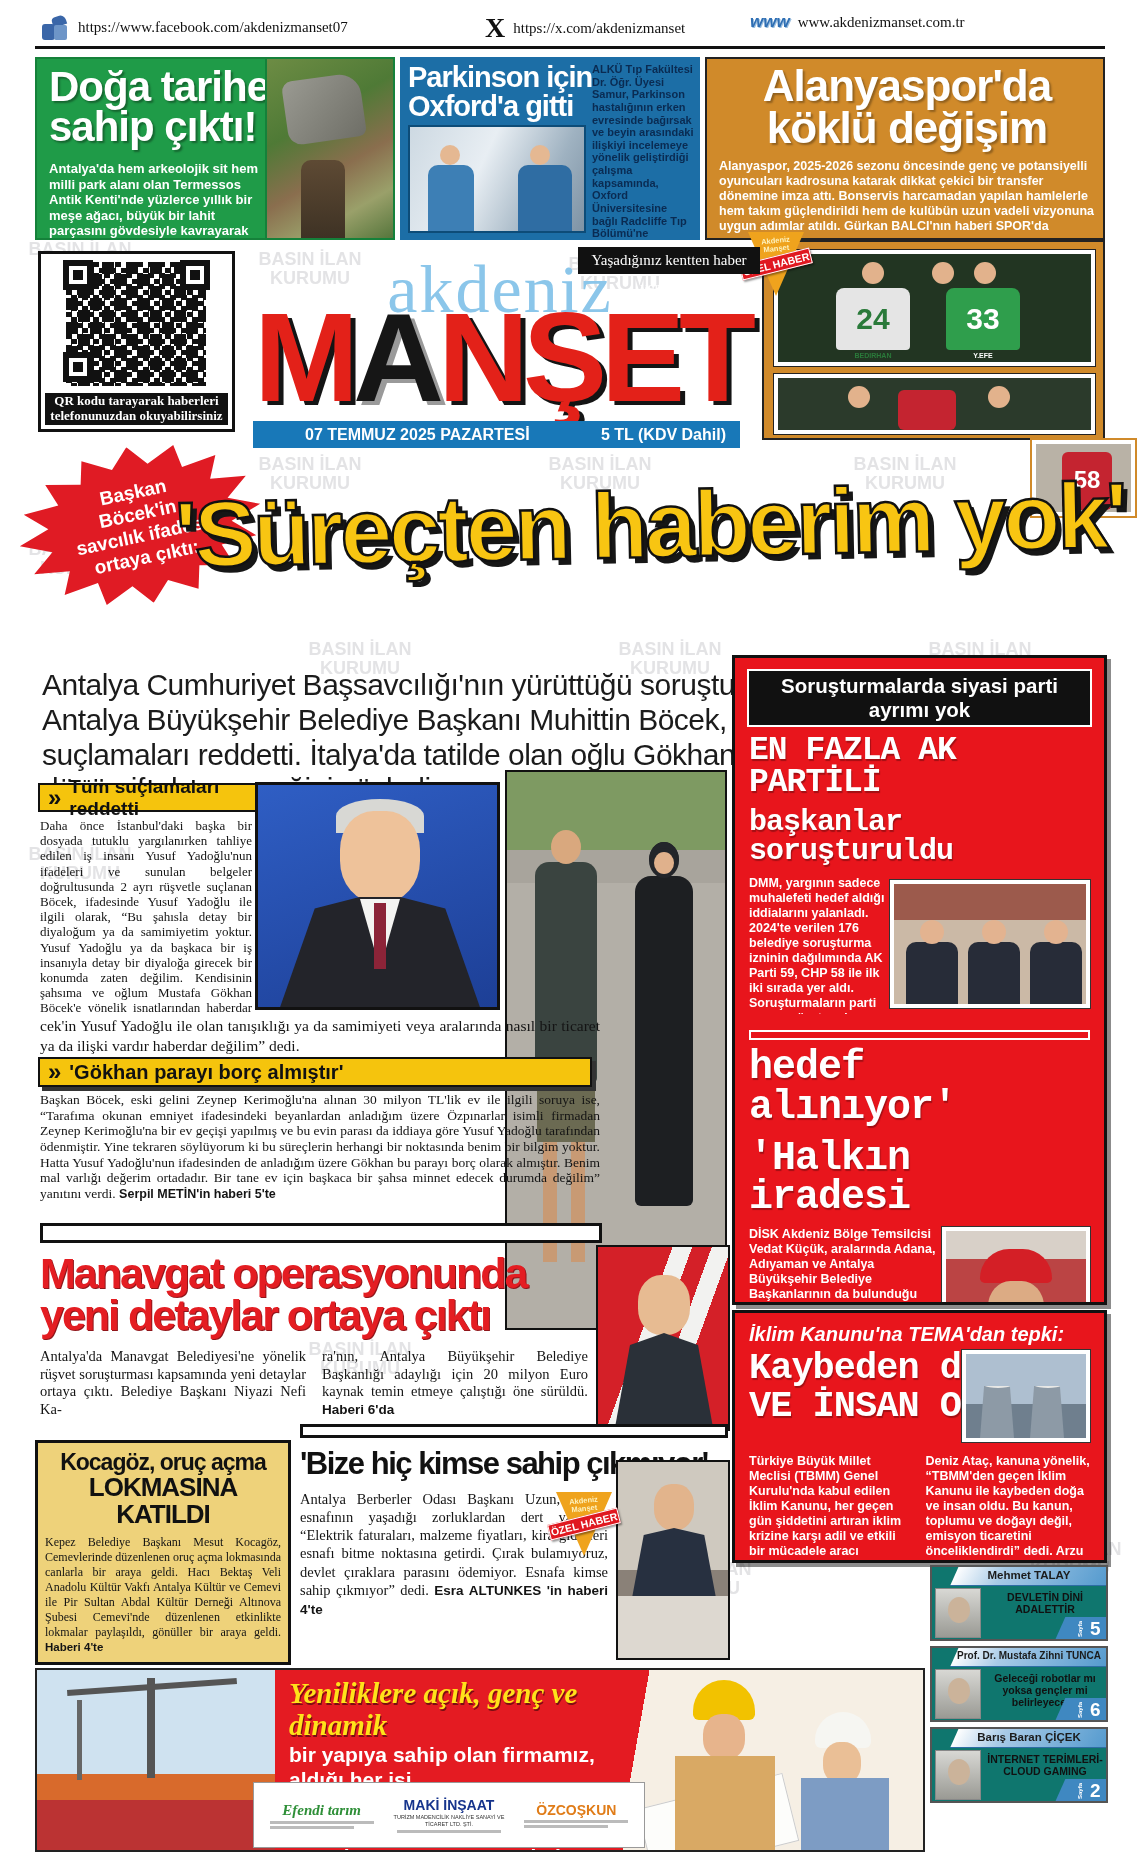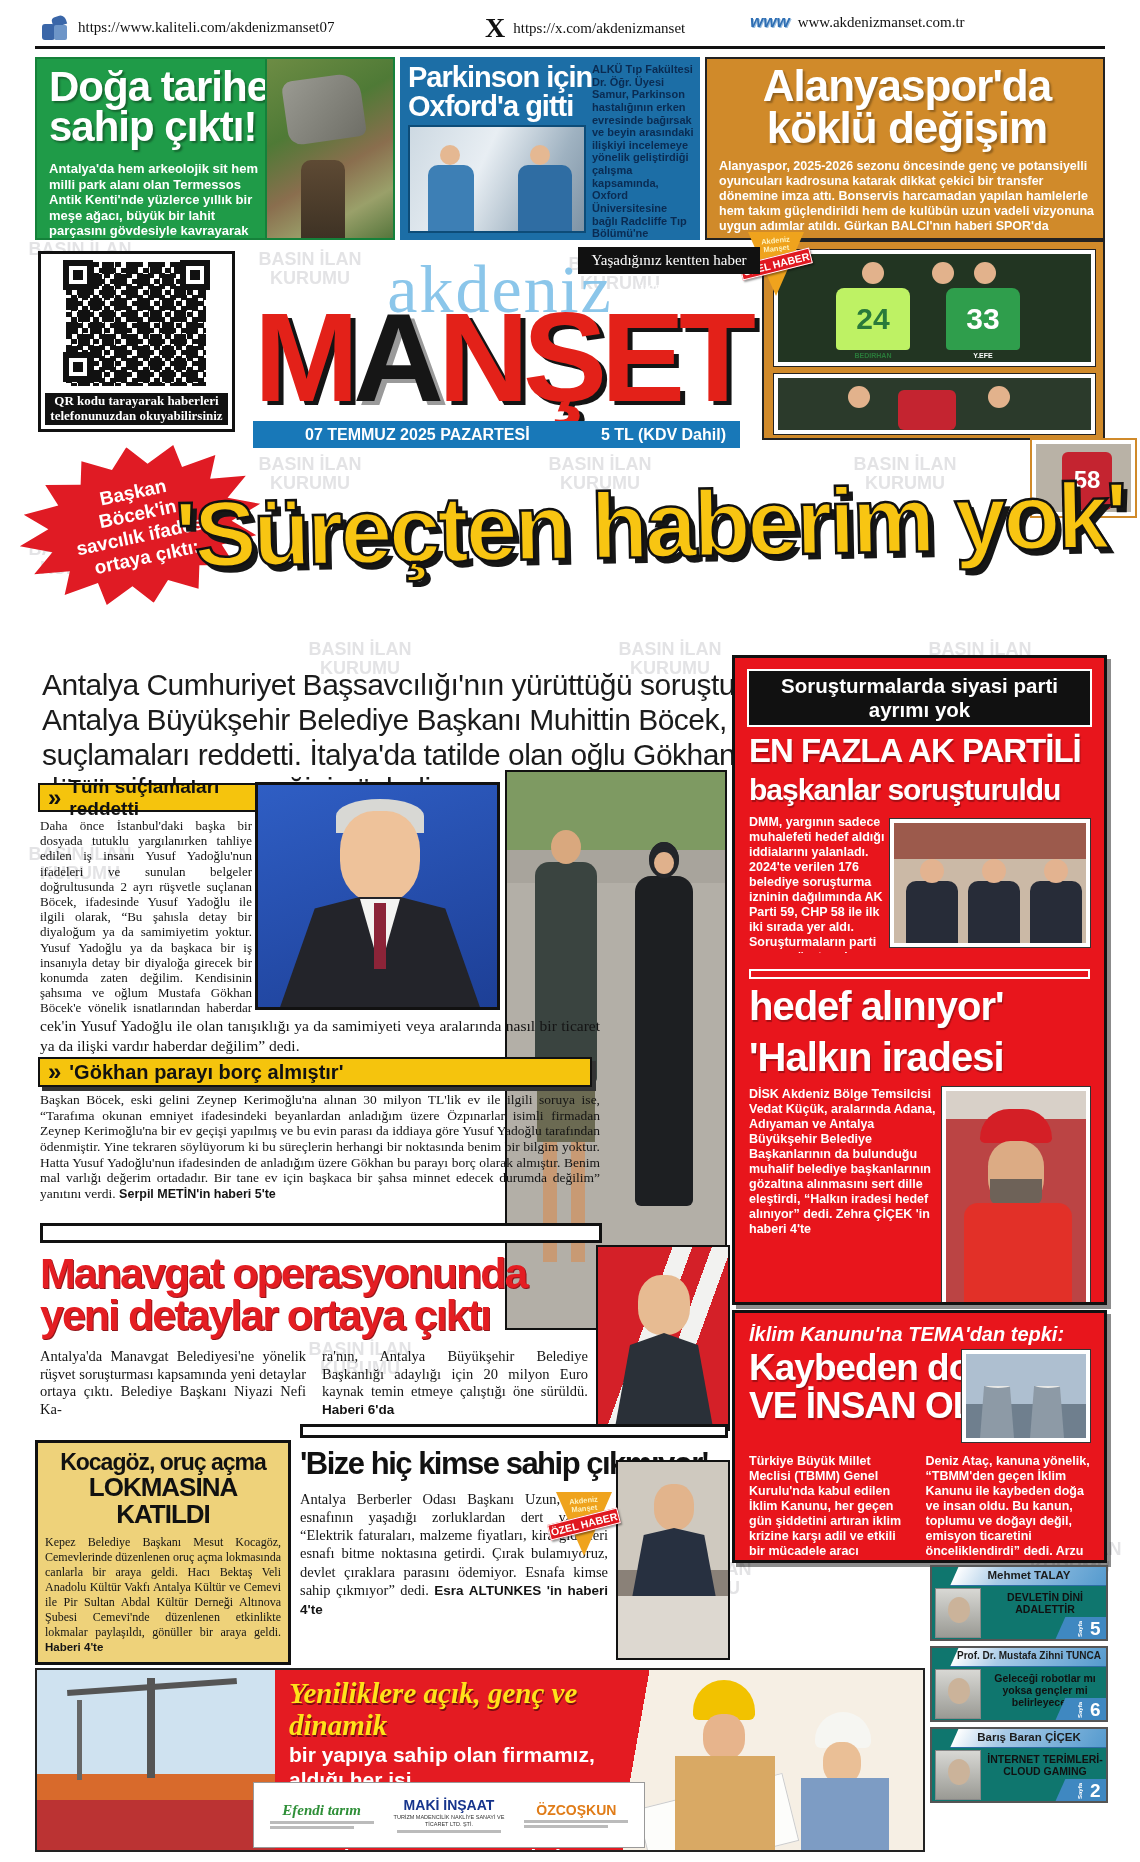--- a/index.html
+++ b/index.html
@@ -42,21 +42,21 @@
   #story-alanyaspor h2 { position:absolute; left:10px; top:6px; width:380px; font-size:44px; line-height:.96; color:#fff; text-align:center; letter-spacing:-1px; text-shadow:2px 2px 2px rgba(0,0,0,.3); }
   #story-alanyaspor p { position:absolute; left:12px; top:100px; width:376px; font:bold 12.5px/1.2 "Liberation Sans",sans-serif; color:#fff; }
   #story-alanyaspor b { color:#fff; }
 
   
   #sports-panel { position:absolute; left:762px; top:240px; width:343px; height:200px; background:#d08a2a; border:2px solid #222; }
   .sp-photo { position:absolute; left:10px; width:321px; background:#223522; border:4px solid #fff; outline:1px solid #222; overflow:hidden; }
   #sp1 { top:8px; height:116px; }
   #sp2 { top:132px; height:60px; background:#2b3a2b; }
   .jersey { position:absolute; top:34px; width:74px; height:62px; border-radius:8px 8px 4px 4px; text-align:center; font-weight:bold; font-size:30px; line-height:62px; }
-  .j24 { left:58px; background:#bef264; color:#2a7a3a; }
+  .j24 { left:58px; background:#e5e5e5; color:#2a7a3a; }
   .j33 { left:168px; background:#2f9e4c; color:#fff; }
   .jname { position:absolute; width:74px; text-align:center; font:bold 7px "Liberation Sans",sans-serif; top:98px; }
   .jn24 { left:58px; color:#2a7a3a; } .jn33 { left:168px; color:#fff; }
   .sp-head { position:absolute; top:8px; width:22px; height:22px; border-radius:50%; background:#e2b28c; }
   .sp2-jersey { position:absolute; left:120px; top:12px; width:58px; height:40px; background:#c42430; border-radius:6px; }
   #photo-58 { position:absolute; left:1032px; top:440px; width:103px; height:76px; background:#b9b2a6; border:4px solid #fff; outline:2px solid #d08a2a; }
   #photo-58 .j58 { position:absolute; left:26px; top:8px; width:50px; height:58px; background:#c42430; border-radius:6px; color:#fff; font:bold 24px/56px "Liberation Sans",sans-serif; text-align:center; }
 
   
   .badge { position:absolute; width:70px; height:74px; }
@@ -116,21 +116,21 @@
   #photo-walk .face { position:absolute; left:147px; top:80px; width:20px; height:22px; background:#e0b18c; border-radius:50%; }
 
   #divider1 { position:absolute; left:40px; top:1223px; width:562px; height:20px; border:3px solid #111; background:#fff; }
   #divider2 { position:absolute; left:300px; top:1424px; width:428px; height:14px; border:3px solid #111; background:#fff; }
 
   
   .redbox { position:absolute; left:732px; width:375px; background:#e8151c; border:3px solid #111; box-shadow:4px 4px 0 rgba(0,0,0,.45); overflow:hidden; }
   #box-a { top:655px; height:650px; }
   #box-b { top:1310px; height:253px; }
   .rk { margin:11px 12px 0; background:#111; border:2px solid #fff; color:#fff; text-align:center; font-weight:bold; font-size:20.5px; padding:3px 0; }
-  .rh { margin:8px 14px 0; color:#fff; font-weight:bold; line-height:.98; letter-spacing:-1px; text-shadow:1px 2px 1px rgba(0,0,0,.3); }
+  .rh { margin:8px 14px 0; color:#fff; font-weight:bold; line-height:.98; letter-spacing:-1px; text-shadow:1px 2px 1px rgba(0,0,0,.3);font-family:Liberation Mono, monospace; }
   .rrow { position:relative; margin:10px 14px 0; }
   .rbody { font-size:12.5px; line-height:1.2; font-weight:bold; color:#fff; text-align:left; overflow:hidden; }
   .rref { font-weight:bold; color:#fff; }
   .rphoto { border:4px solid #fff; outline:1px solid #333; position:absolute; }
   #ph-uclu { right:0; top:4px; width:200px; height:128px; background:linear-gradient(#9c5a4c 0 30%,#cbb9a6 30% 100%); }
   #ph-uclu i { position:absolute; bottom:0; width:52px; height:62px; background:#272c38; border-radius:10px 10px 0 0; }
   #ph-uclu i.a { left:12px; } #ph-uclu i.b { left:74px; } #ph-uclu i.c { left:136px; }
   #ph-uclu i:before { content:""; position:absolute; left:14px; top:-22px; width:24px; height:24px; border-radius:50%; background:#e3b390; }
   .rdivider { margin:12px 14px 0; height:10px; border:2px solid #fff; }
   #ph-redcap { right:0; top:0; width:148px; height:292px; background:linear-gradient(#d8d0c8 0 10%,#b44 10% 100%); }
@@ -230,21 +230,21 @@
   <div class="wm" style="left:1010px;top:1540px">BASIN İLAN KURUMU</div>
   <div class="wm" style="left:320px;top:1780px">BASIN İLAN KURUMU</div>
 
   <header id="topbar">
     <div class="tb-item" id="tb-fb">
       <span class="fb-ic">
           <span class="thumb"></span>
           <span class="fist"></span>
           <span class="cuff"></span>
         </span>
-      <span>https://www.kaliteli.com/akdenizmanset07</span>
+      <span>https://www.facebook.com/akdenizmanset07</span>
     </div>
     <div class="tb-item" id="tb-x">
       <span class="x-ic">X</span>
       <span>https://x.com/akdenizmanset</span>
     </div>
     <div class="tb-item" id="tb-www">
       <span class="www-ic">www</span>
       <span>www.akdenizmanset.com.tr</span>
     </div>
     <div class="rule"></div>

